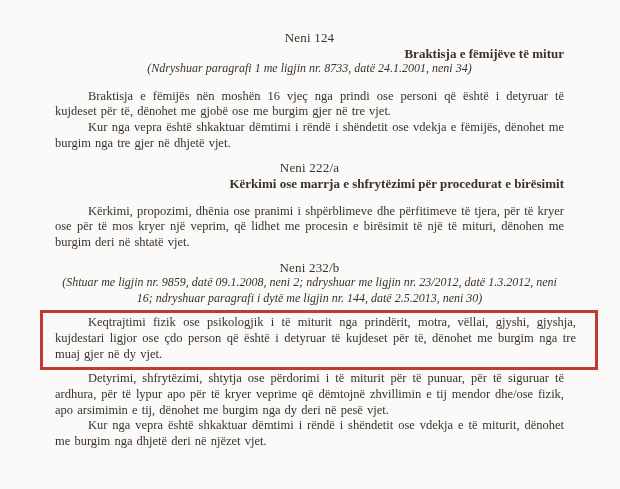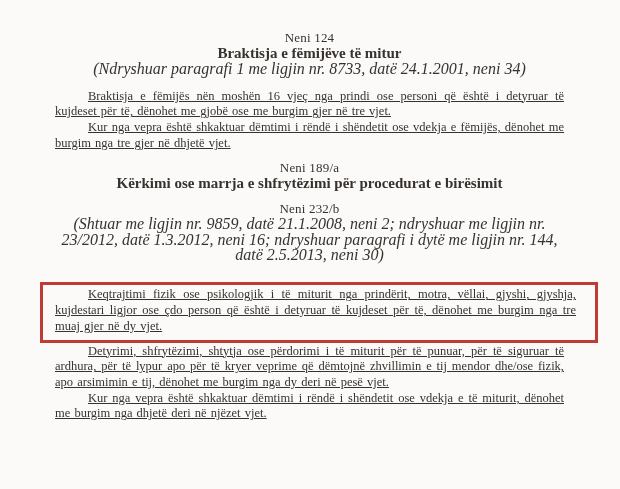--- a/index.html
+++ b/index.html
@@ -18,72 +18,74 @@
     padding: 30px 56px 6px 55px;
   }
   .article { margin: 0; }
   .art-number {
     text-align: center;
     font-size: 13px;
     line-height: 15.6px;
     letter-spacing: 0.2px;
   }
   .art-title {
-    text-align: center;
+    text-align: right;
     font-weight: bold;
-    font-size: 15px;
+    font-size: 13px;
     line-height: 15.6px;
   }
   .art-note {
     text-align: center;
     font-style: italic;
-    font-size: 16px;
+    font-size: 12px;
     line-height: 15.4px;
   }
   p.body {
     margin: 0;
     text-align: justify;
     text-indent: 33px;
     font-size: 12.5px;
     line-height: 15.7px;
     word-spacing: 1px;
-    text-decoration: underline;
   }
   .para-block { margin-top: 12px; }
   .section-gap { margin-top: 9px; }
   .highlight-box {
     border: 3px solid #c13b36;
-    margin: 20px -34px 0 -15px;
+    margin: 4px -34px 0 -15px;
     padding: 2px 19px 5px 12px;
   }
   .after-box { margin-top: 1px; }
 </style>
 </head>
 <body>
 
 <div class="page">
 
   <section class="article">
     <div class="art-number">Neni 124</div>
     <div class="art-title">Braktisja e fëmijëve të mitur</div>
     <div class="art-note">(Ndryshuar paragrafi 1 me ligjin nr. 8733, datë 24.1.2001, neni 34)</div>
     <div class="para-block">
       <p class="body">Braktisja e fëmijës nën moshën 16 vjeç nga prindi ose personi që është i detyruar të kujdeset për të, dënohet me gjobë ose me burgim gjer në tre vjet.</p>
       <p class="body">Kur nga vepra është shkaktuar dëmtimi i rëndë i shëndetit ose vdekja e fëmijës, dënohet me burgim nga tre gjer në dhjetë vjet.</p>
     </div>
   </section>
 
   <section class="article section-gap">
-    <div class="art-number">Neni 189/a</div>
+    <div class="art-number">Neni 222/a</div>
     <div class="art-title">Kërkimi ose marrja e shfrytëzimi për procedurat e birësimit</div>
+    <div class="para-block">
+      <p class="body">Kërkimi, propozimi, dhënia ose pranimi i shpërblimeve dhe përfitimeve të tjera, për të kryer ose për të mos kryer një veprim, që lidhet me procesin e birësimit të një të mituri, dënohen me burgim deri në shtatë vjet.</p>
+    </div>
   </section>
 
   <section class="article section-gap">
     <div class="art-number">Neni 232/b</div>
-    <div class="art-note">(Shtuar me ligjin nr. 9859, datë 21.1.2008, neni 2; ndryshuar me ligjin nr. 23/2012, datë 1.3.2012, neni 16; ndryshuar paragrafi i dytë me ligjin nr. 144, datë 2.5.2013, neni 30)</div>
+    <div class="art-note">(Shtuar me ligjin nr. 9859, datë 09.1.2008, neni 2; ndryshuar me ligjin nr. 23/2012, datë 1.3.2012, neni 16; ndryshuar paragrafi i dytë me ligjin nr. 144, datë 2.5.2013, neni 30)</div>
 
     <div class="highlight-box">
       <p class="body">Keqtrajtimi fizik ose psikologjik i të miturit nga prindërit, motra, vëllai, gjyshi, gjyshja, kujdestari ligjor ose çdo person që është i detyruar të kujdeset për të, dënohet me burgim nga tre muaj gjer në dy vjet.</p>
     </div>
 
     <div class="after-box">
       <p class="body">Detyrimi, shfrytëzimi, shtytja ose përdorimi i të miturit për të punuar, për të siguruar të ardhura, për të lypur apo për të kryer veprime që dëmtojnë zhvillimin e tij mendor dhe/ose fizik, apo arsimimin e tij, dënohet me burgim nga dy deri në pesë vjet.</p>
       <p class="body">Kur nga vepra është shkaktuar dëmtimi i rëndë i shëndetit ose vdekja e të miturit, dënohet me burgim nga dhjetë deri në njëzet vjet.</p>
     </div>
   </section>

